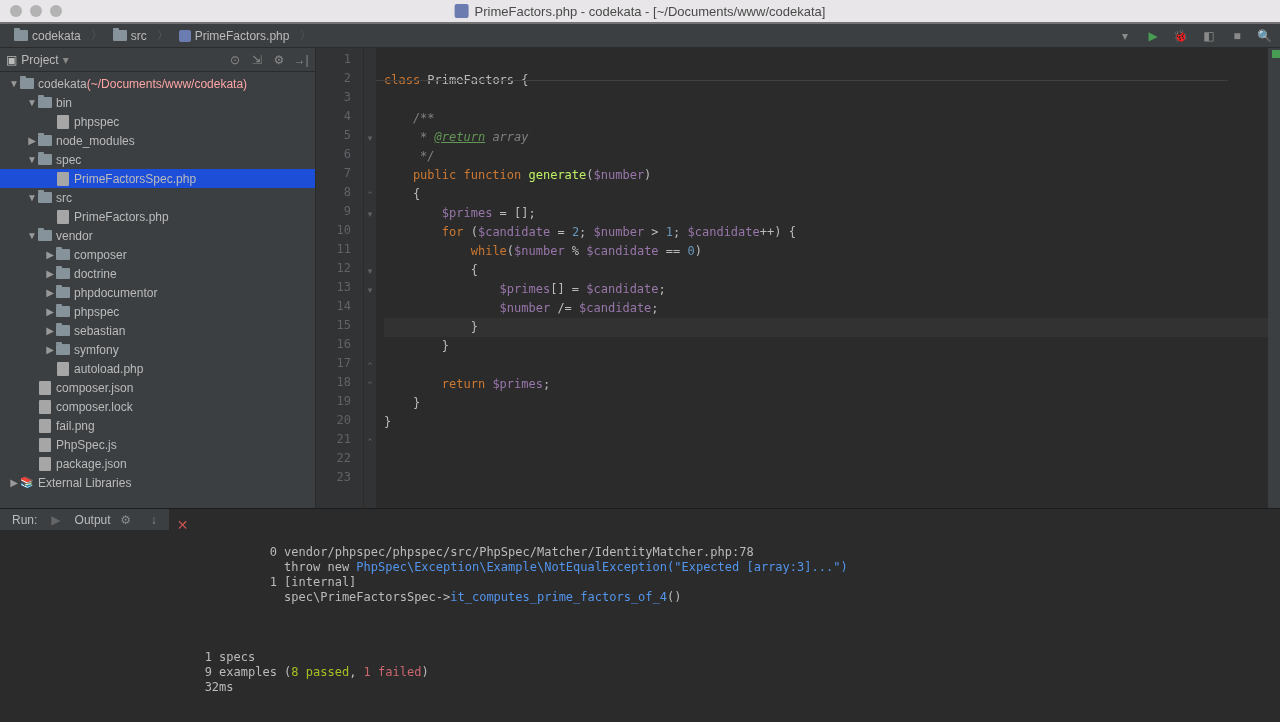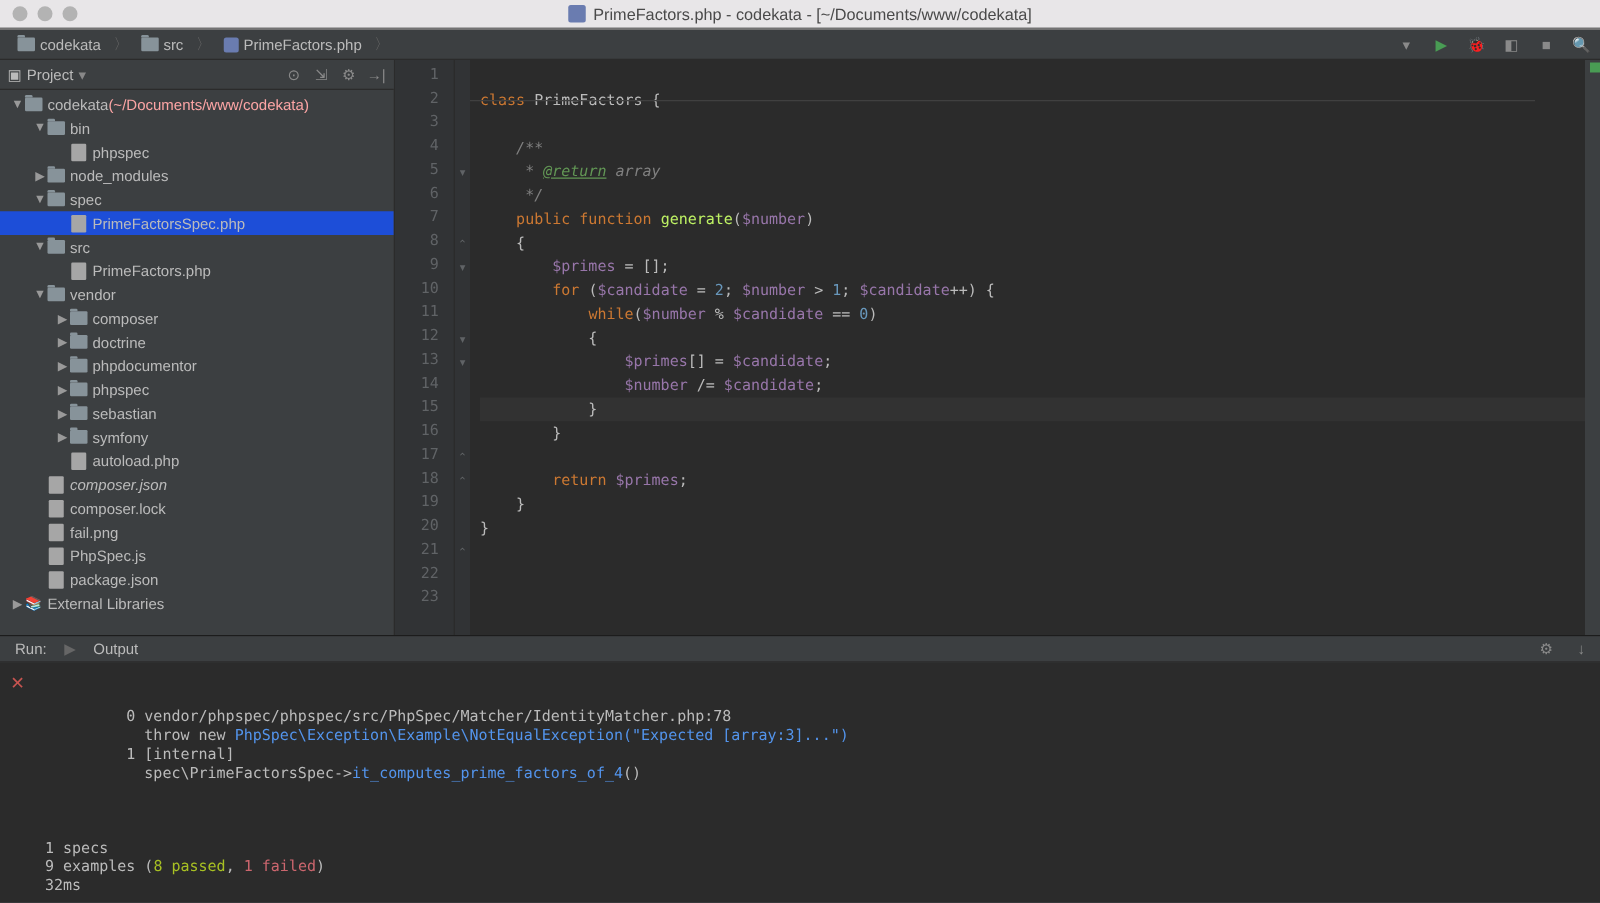--- a/index.html
+++ b/index.html
@@ -261,21 +261,21 @@
       right: 0;
       width: 8px;
       height: 8px;
       background: #499c54;
     }
     .run-panel {
       height: 214px;
       background: #2b2b2b;
       border-top: 1px solid #1c1c1c;
       display: flex;
-      flex-direction: column;
+      flex-direction: row;
     }
     .run-tabs {
       height: 22px;
       background: #3c3f41;
       display: flex;
       align-items: center;
       justify-content: space-between;
       padding: 0 6px;
       border-bottom: 1px solid #2b2b2b;
     }
@@ -487,21 +487,21 @@
           </span>
           <span>symfony</span>
         </div>
         <div class="tree-item" style="padding-left: 44px;">
           <span class="tree-chevron"></span>
           <span class="tree-icon">
             <span class="tree-file"></span>
           </span>
           <span>autoload.php</span>
         </div>
-        <div class="tree-item" style="padding-left: 26px; font-style: italic;">
+        <div class="tree-item" style="padding-left: 26px;">
           <span class="tree-chevron"></span>
           <span class="tree-icon">
             <span class="tree-file"></span>
           </span>
           <span>composer.json</span>
         </div>
         <div class="tree-item" style="padding-left: 26px;">
           <span class="tree-chevron"></span>
           <span class="tree-icon">
             <span class="tree-file"></span>

